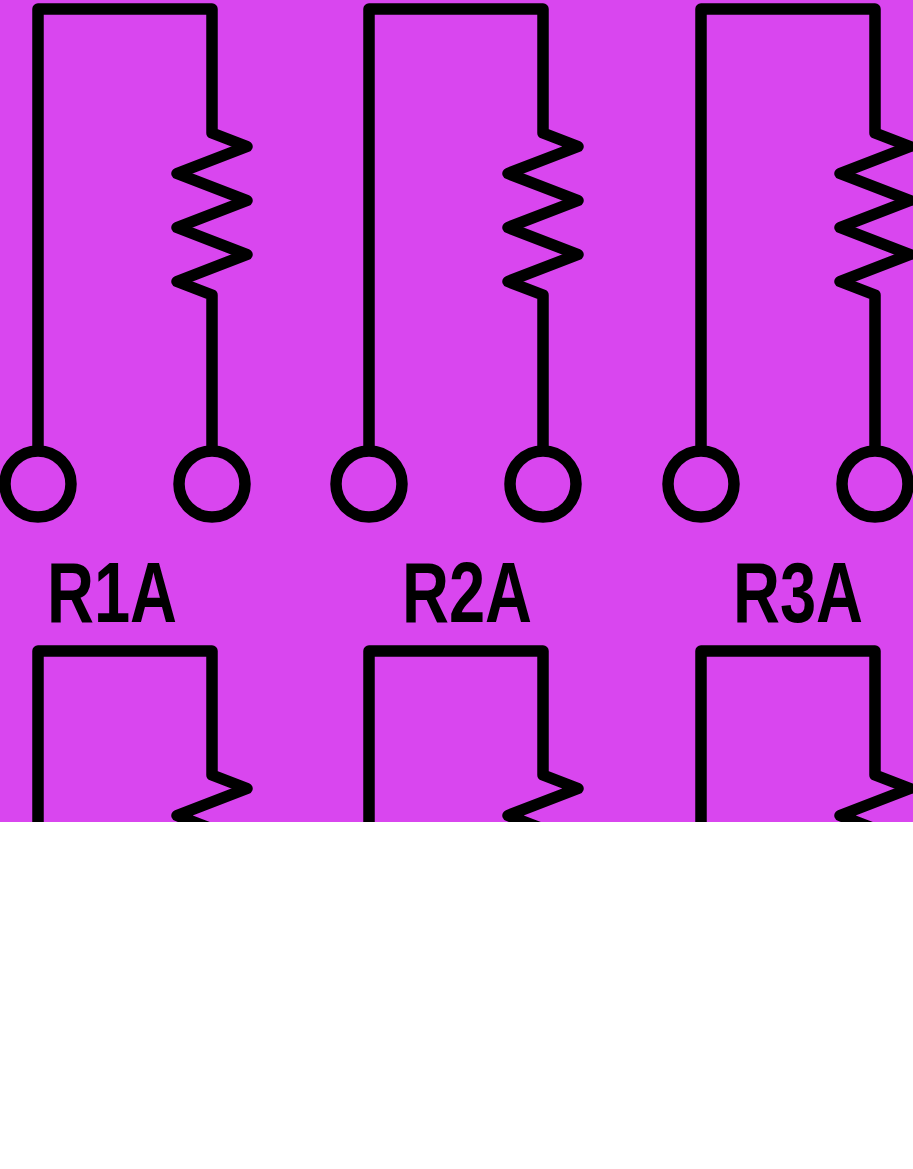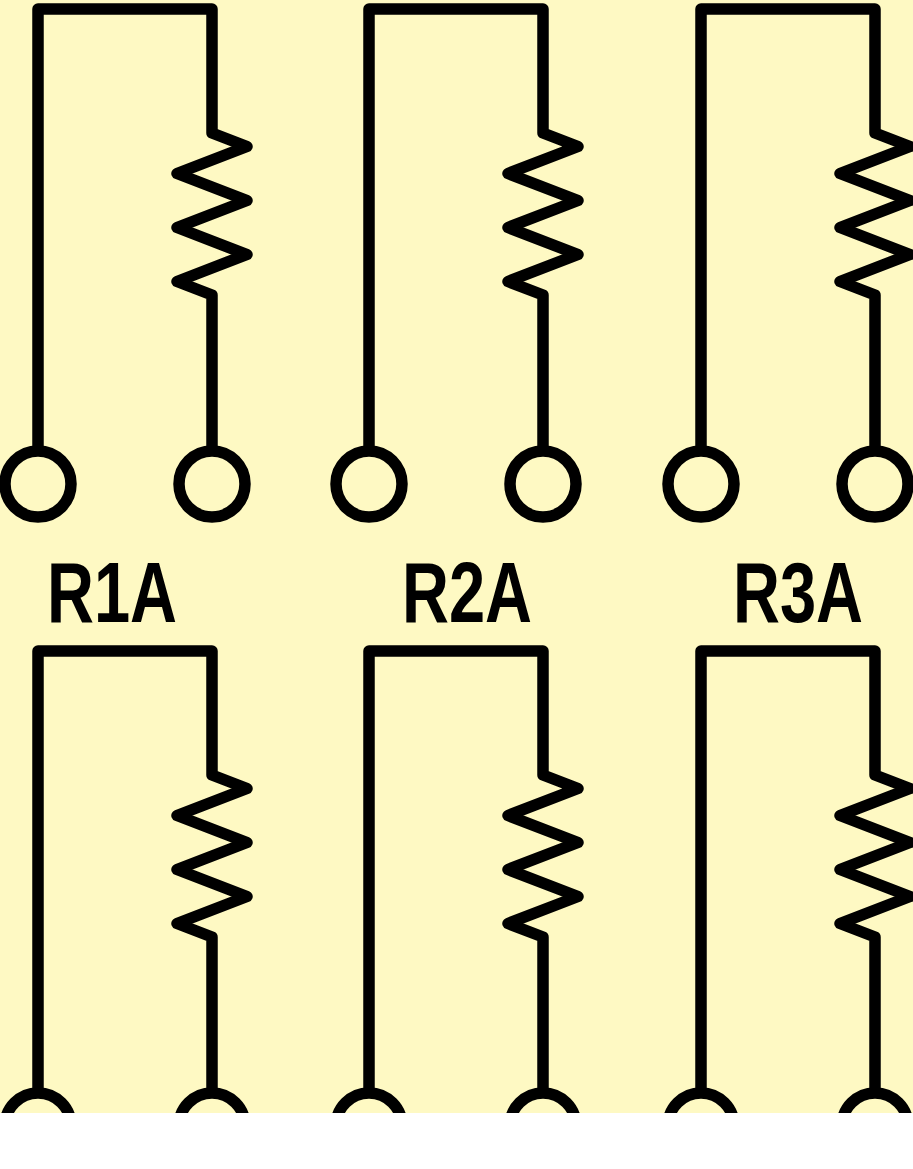--- a/index.html
+++ b/index.html
@@ -3,22 +3,22 @@
 <meta charset="utf-8">
 <style>
   html, body {
     margin: 0;
     padding: 0;
     background: #ffffff;
   }
   .screen {
     position: relative;
     width: 913px;
-    height: 1113px;
-    background: #fef9c3;
+    height: 822px;
+    background: #d946ef;
     overflow: hidden;
   }
   svg.schematic {
     display: block;
     width: 913px;
     height: 1169px;
   }
   .wire {
     fill: none;
     stroke: #000000;

